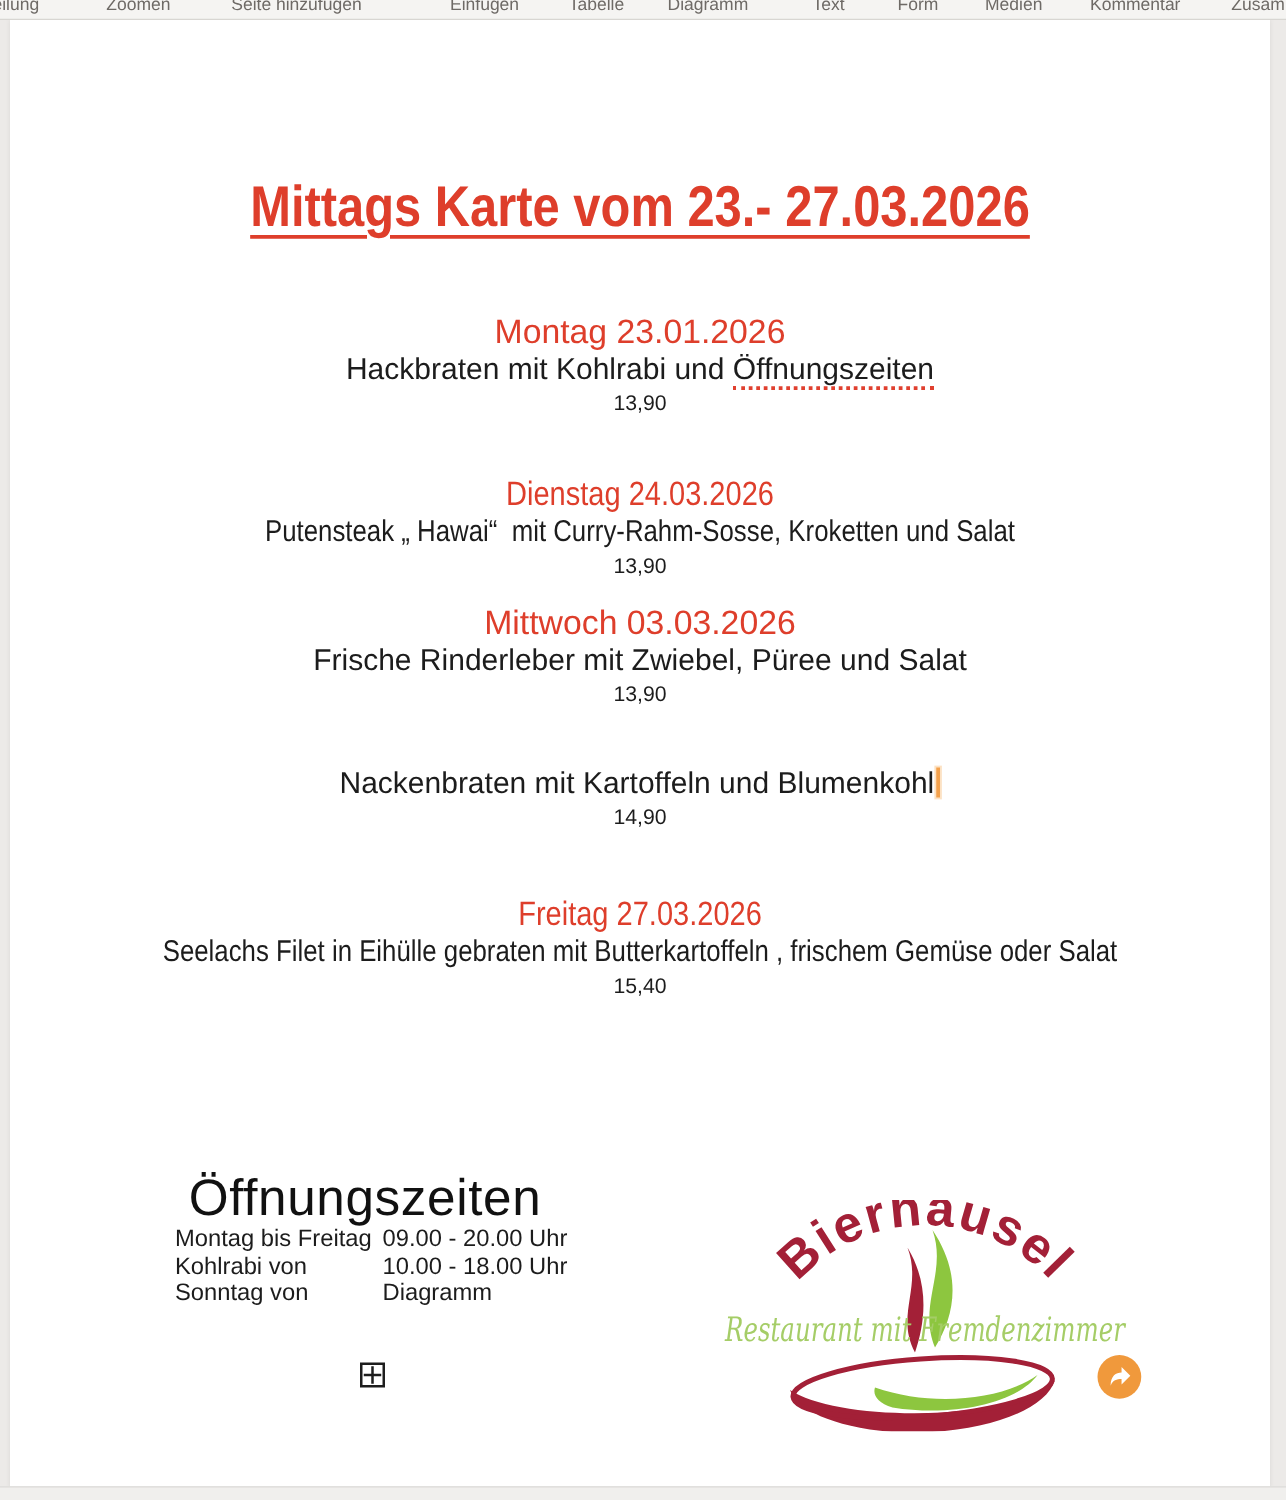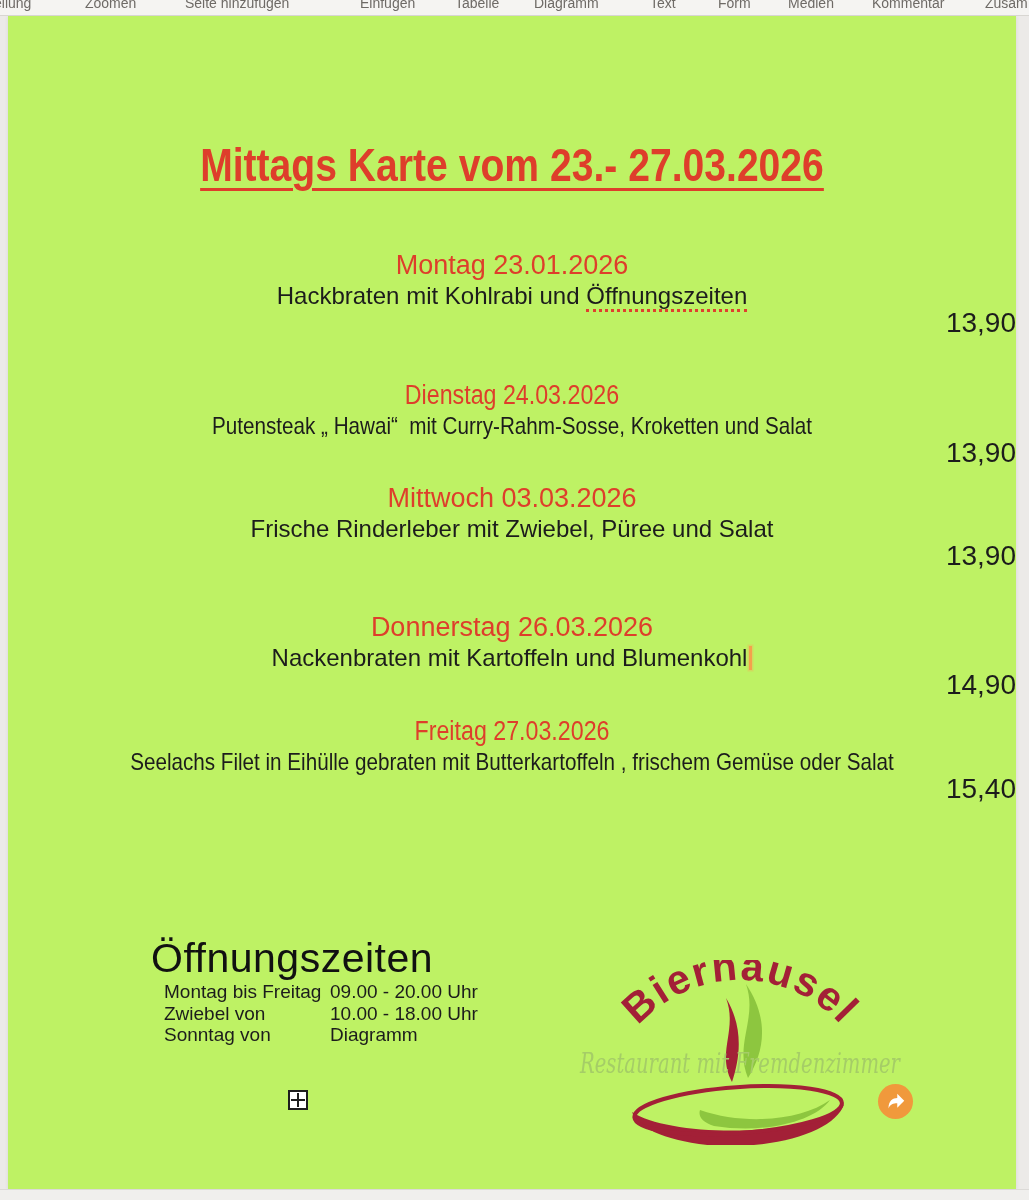--- a/index.html
+++ b/index.html
@@ -18,44 +18,44 @@
   .toolbar .titem{
     position:absolute;top:-5px;font-size:14px;color:#6e6a66;white-space:nowrap;
     cursor:default;
   }
   
   .gutter-left{position:absolute;top:16px;left:0;width:8px;bottom:0;background:#eceae8;border-right:1px solid #dddbd8;}
   .gutter-right{position:absolute;top:16px;right:0;width:13px;bottom:0;background:#eceae8;border-left:1px solid #dddbd8;}
   .gutter-bottom{position:absolute;left:0;right:0;bottom:0;height:10px;background:#f0efed;border-top:1px solid #dcdad7;}
   .page{
     position:absolute;top:16px;left:8px;width:1008px;height:1174px;
-    background:#bef264;box-shadow:0 0 4px rgba(0,0,0,.08);
+    background:#ffffff;box-shadow:0 0 4px rgba(0,0,0,.08);
   }
   
   .doc-title{
     position:absolute;top:122px;left:0;width:100%;
     text-align:center;font-size:46px;font-weight:700;
     color:#de3e2b;text-decoration:underline;text-decoration-thickness:3px;text-underline-offset:7px;
     transform:scaleX(.85);
   }
   .menu-block{position:absolute;left:0;width:100%;text-align:center;}
   .day{font-size:27px;line-height:31px;color:#de3e2b;display:block;white-space:pre-wrap;}
   .dish{font-size:24px;line-height:29px;color:#1c1c1c;display:block;white-space:pre-wrap;}
-  .price{font-size:28px;line-height:26px;color:#1c1c1c;display:block;text-align:right;}
+  .price{font-size:17px;line-height:26px;color:#1c1c1c;display:block;}
   .cond{transform:scaleX(.86);}
   .misspell{border-bottom:3px dotted #e0402f;padding-bottom:0px;}
   .caret{
     display:inline-block;width:3px;height:24px;background:#f4a14c;
     vertical-align:-4px;margin-left:2px;box-shadow:0 0 0 1.5px rgba(246,173,85,.35);
   }
   
   .hours{position:absolute;left:132px;top:922px;width:400px;}
   .hours-heading{font-size:41px;line-height:40px;color:#111;padding-left:11px;letter-spacing:.5px;}
   .hours-rows{margin-top:3px;font-size:19px;line-height:21.5px;}
-  .hours-row{display:grid;grid-template-columns:166px auto;margin-left:24px;}
+  .hours-row{display:grid;grid-template-columns:166px auto;}
   
   .plusbox{
     position:absolute;left:280px;top:1074px;width:16px;height:16px;
     border:2.5px solid #1d1d1d;background:#fff;
   }
   .plusbox::before{content:"";position:absolute;left:1px;right:1px;top:50%;height:2.5px;margin-top:-1.25px;background:#1d1d1d;}
   .plusbox::after{content:"";position:absolute;top:1px;bottom:1px;left:50%;width:2.5px;margin-left:-1.25px;background:#1d1d1d;}
   
   .logo{position:absolute;left:562px;top:944px;width:340px;height:185px;}
   
@@ -101,40 +101,39 @@
     <span class="price">13,90</span>
   </div>
 
   <div class="menu-block" style="top:467px">
     <span class="day">Mittwoch 03.03.2026</span>
     <span class="dish">Frische Rinderleber mit Zwiebel, Püree und Salat</span>
     <span class="price">13,90</span>
   </div>
 
   <div class="menu-block" style="top:596px">
-    <span class="day">Donnerstag 26.03.2026</span>
     <span class="dish"><span>Nackenbraten mit Kartoffeln und Blumenkohl</span><span class="caret"></span></span>
     <span class="price">14,90</span>
   </div>
 
   <div class="menu-block" style="top:700px">
     <span class="day cond">Freitag 27.03.2026</span>
     <span class="dish cond">Seelachs Filet in Eihülle gebraten mit Butterkartoffeln , frischem Gemüse oder Salat</span>
     <span class="price">15,40</span>
   </div>
 
   <div class="hours">
     <div class="hours-heading">Öffnungszeiten</div>
     <div class="hours-rows">
       <div class="hours-row">
         <span>Montag bis Freitag</span>
           <span>09.00 - 20.00 Uhr</span>
       </div>
       <div class="hours-row">
-        <span>Zwiebel von</span>
+        <span>Kohlrabi von</span>
           <span>10.00 - 18.00 Uhr</span>
       </div>
       <div class="hours-row">
         <span>Sonntag von</span>
           <span>Diagramm</span>
       </div>
     </div>
   </div>
 
   <div class="plusbox"></div>

